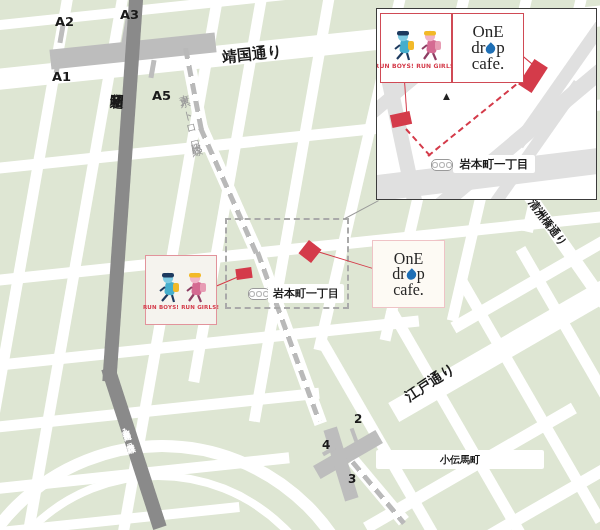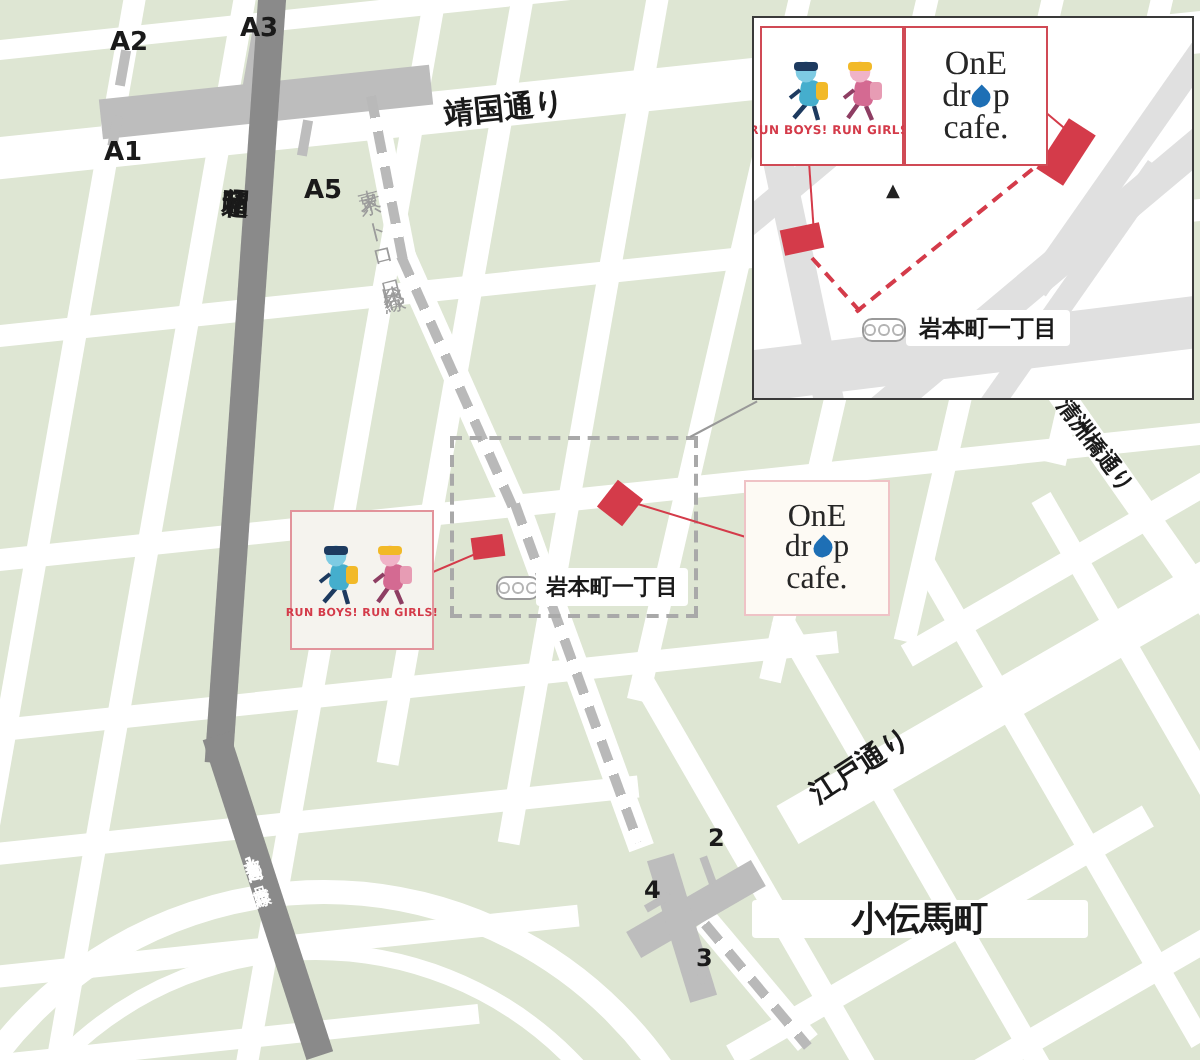--- a/index.html
+++ b/index.html
@@ -154,21 +154,21 @@
   <div class="tl" style="left:248px;top:288px;">
       <i></i>
       <i></i>
       <i></i>
     </div>
   <div class="lblbox" style="left:268px;top:284px;width:76px;height:19px;">
     <span style="font-size:11px;">岩本町一丁目</span>
   </div>
 
   <div class="lblbox" style="left:376px;top:450px;width:168px;height:19px;">
-    <span style="font-size:17px;">小伝馬町</span>
+    <span style="font-size:10px;">小伝馬町</span>
   </div>
 
   <div class="inset">
     <div class="road" style="left:-10px;top:152px;width:250px;height:26px;transform:rotate(-7deg);"></div>
     <div class="road" style="left:18px;top:70px;width:15px;height:130px;transform:rotate(-12deg);"></div>
     <div class="road" style="left:30px;top:120px;width:230px;height:16px;transform:rotate(-40deg);"></div>
     <div class="road" style="left:-40px;top:60px;width:160px;height:13px;transform:rotate(-40deg);"></div>
     <div class="road" style="left:180px;top:-10px;width:13px;height:160px;transform:rotate(35deg);"></div>
     <div class="road" style="left:150px;top:60px;width:12px;height:160px;transform:rotate(35deg);"></div>
 

